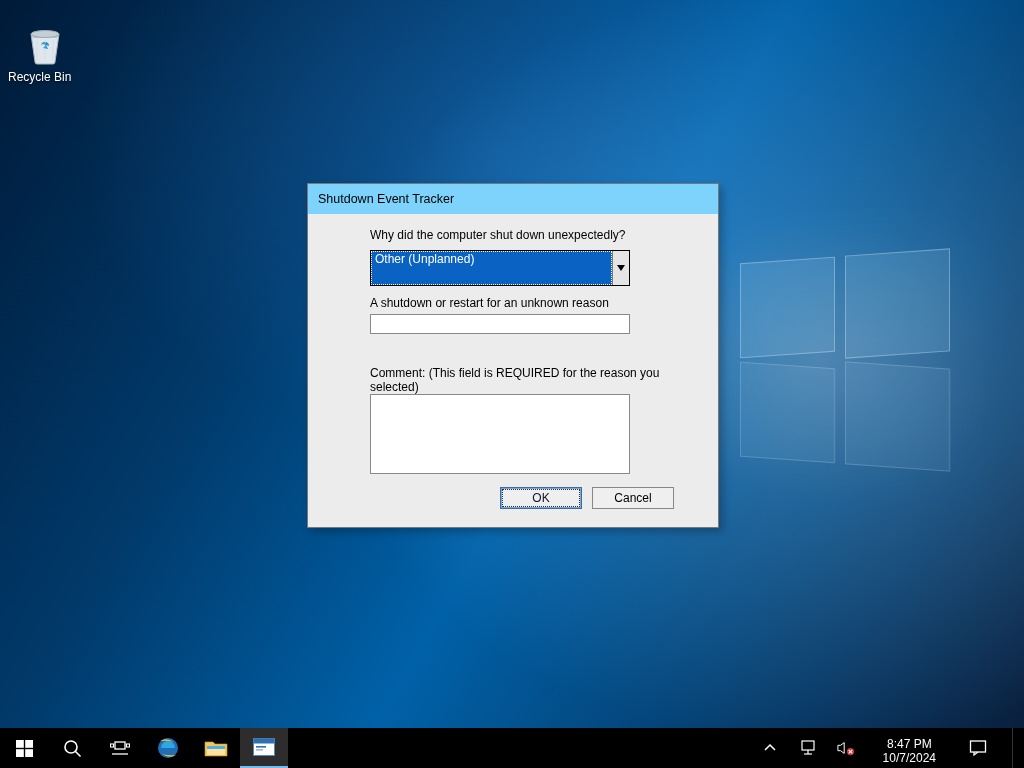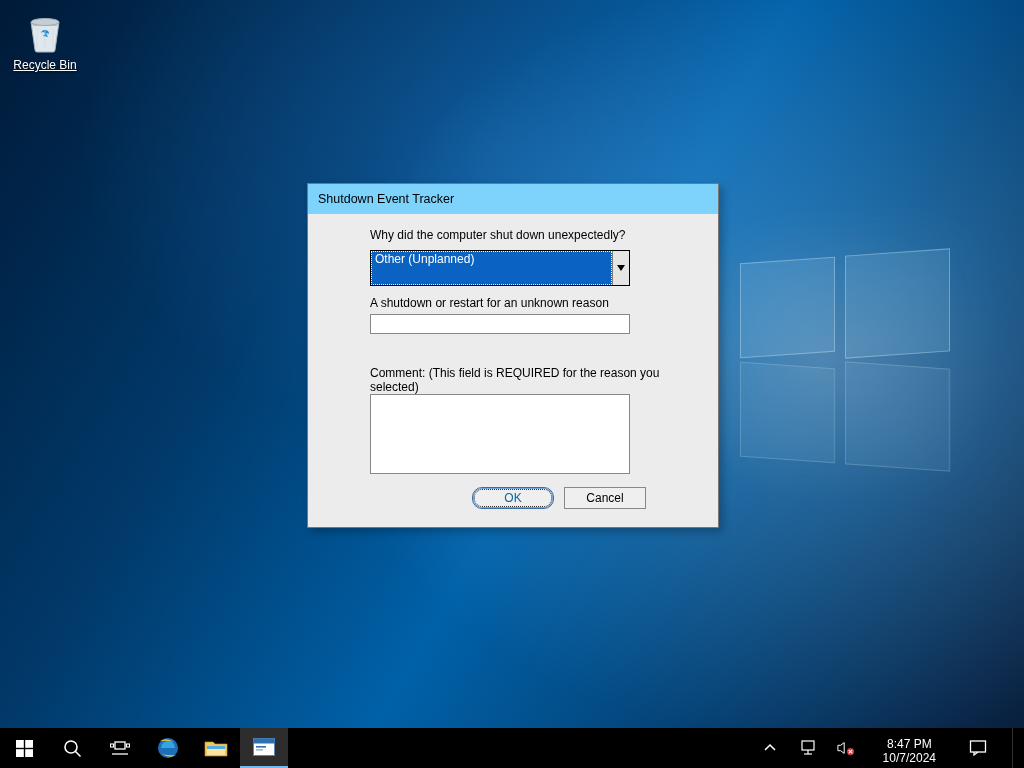--- a/index.html
+++ b/index.html
@@ -18,33 +18,33 @@
   opacity: 0.55; filter: drop-shadow(0 0 40px rgba(120,200,255,0.6));
 }
 .win-logo .pane { position: absolute; background: rgba(180,230,255,0.25); border: 1px solid rgba(220,245,255,0.7); }
 .win-logo .tl { left: 0; top: 0; width: 95px; height: 95px; transform: skewY(-4deg); }
 .win-logo .tr { left: 105px; top: -8px; width: 105px; height: 103px; transform: skewY(-4deg); }
 .win-logo .bl { left: 0; top: 105px; width: 95px; height: 95px; transform: skewY(4deg); opacity: 0.6; filter: blur(0.5px);}
 .win-logo .br { left: 105px; top: 105px; width: 105px; height: 103px; transform: skewY(4deg); opacity: 0.6; filter: blur(0.5px);}
 
 
 .desktop-icon {
-  position: absolute; left: 8px; top: 8px; width: 74px; text-align: center; color: #fff;
-  font-size: 12px; text-shadow: 0 1px 2px rgba(0,0,0,0.8); cursor: pointer; text-decoration: underline;
+  position: absolute; left: 8px; top: 20px; width: 74px; color: #fff;
+  font-size: 12px; text-shadow: 0 1px 2px rgba(0,0,0,0.8); cursor: pointer;
 }
 .desktop-icon .ic { width: 48px; height: 48px; margin: 0 auto 2px; }
 
 
 .dialog {
   position: absolute; left: 307px; top: 183px; width: 412px; background: #ececec;
   border: 1px solid #777; box-shadow: 4px 4px 8px rgba(0,0,0,0.25);
   font-size: 12px; color: #000;
 }
 .dialog .titlebar { background: #7dd3fc; height: 30px; line-height: 30px; padding-left: 10px; font-size: 12.5px; }
-.dialog .body { padding: 14px 44px 18px 62px; }
+.dialog .body { padding: 14px 16px 18px 62px; }
 .dialog .q { margin-bottom: 8px; }
 .dialog .combo {
   display: flex; align-items: stretch; width: 260px; height: 36px;
   background: #0a63c2; color: #fff; border: 1px solid #000; font-size: 12px; cursor: pointer;
 }
 .dialog .combo .ctext { flex: 1; padding: 1px 4px; outline: 1px dotted #fff; outline-offset: -1px; }
 .dialog .combo .cbtn { width: 17px; background: #e5e5e5; border-left: 1px solid #7a7a7a; display: flex; align-items: center; justify-content: center; }
 .dialog .combo .cbtn svg { width: 8px; height: 6px; }
 .dialog .desc { margin-top: 10px; }
 .dialog .lbl { margin-top: 34px; }
@@ -54,21 +54,21 @@
 }
 .dialog .commentlbl { margin-top: 32px; }
 .dialog textarea.comment {
   width: 260px; height: 80px; border: 1px solid #888; background: #fff; font: inherit; padding: 2px 3px; resize: none;
 }
 .dialog .buttons { display: flex; gap: 10px; justify-content: flex-end; padding: 10px 28px 0 0; }
 .dialog button.dlgbtn {
   width: 82px; height: 22px; background: #efefef; border: 1px solid #888; font: inherit;
 }
 .dialog button.dlgbtn.primary { border: 1px solid #3a6ea5; box-shadow: inset 0 0 0 1px #78a7dd; outline: 1px dotted #333; outline-offset: -3px; }
-.dialog button.dlgbtn:disabled { color: #0369a1; border-radius: 10px; }
+.dialog button.dlgbtn:disabled { color: #0f172a; }
 
 
 .taskbar {
   position: absolute; left: 0; top: 728px; width: 1024px; height: 40px;
   background: #000; display: flex; align-items: stretch; color: #fff;
 }
 .taskbar .tbtn {
   width: 48px; height: 40px; display: flex; align-items: center; justify-content: center; cursor: pointer;
 }
 .taskbar .tbtn.active { background: #2d2d2d; border-bottom: 2px solid #76b9ed; }

